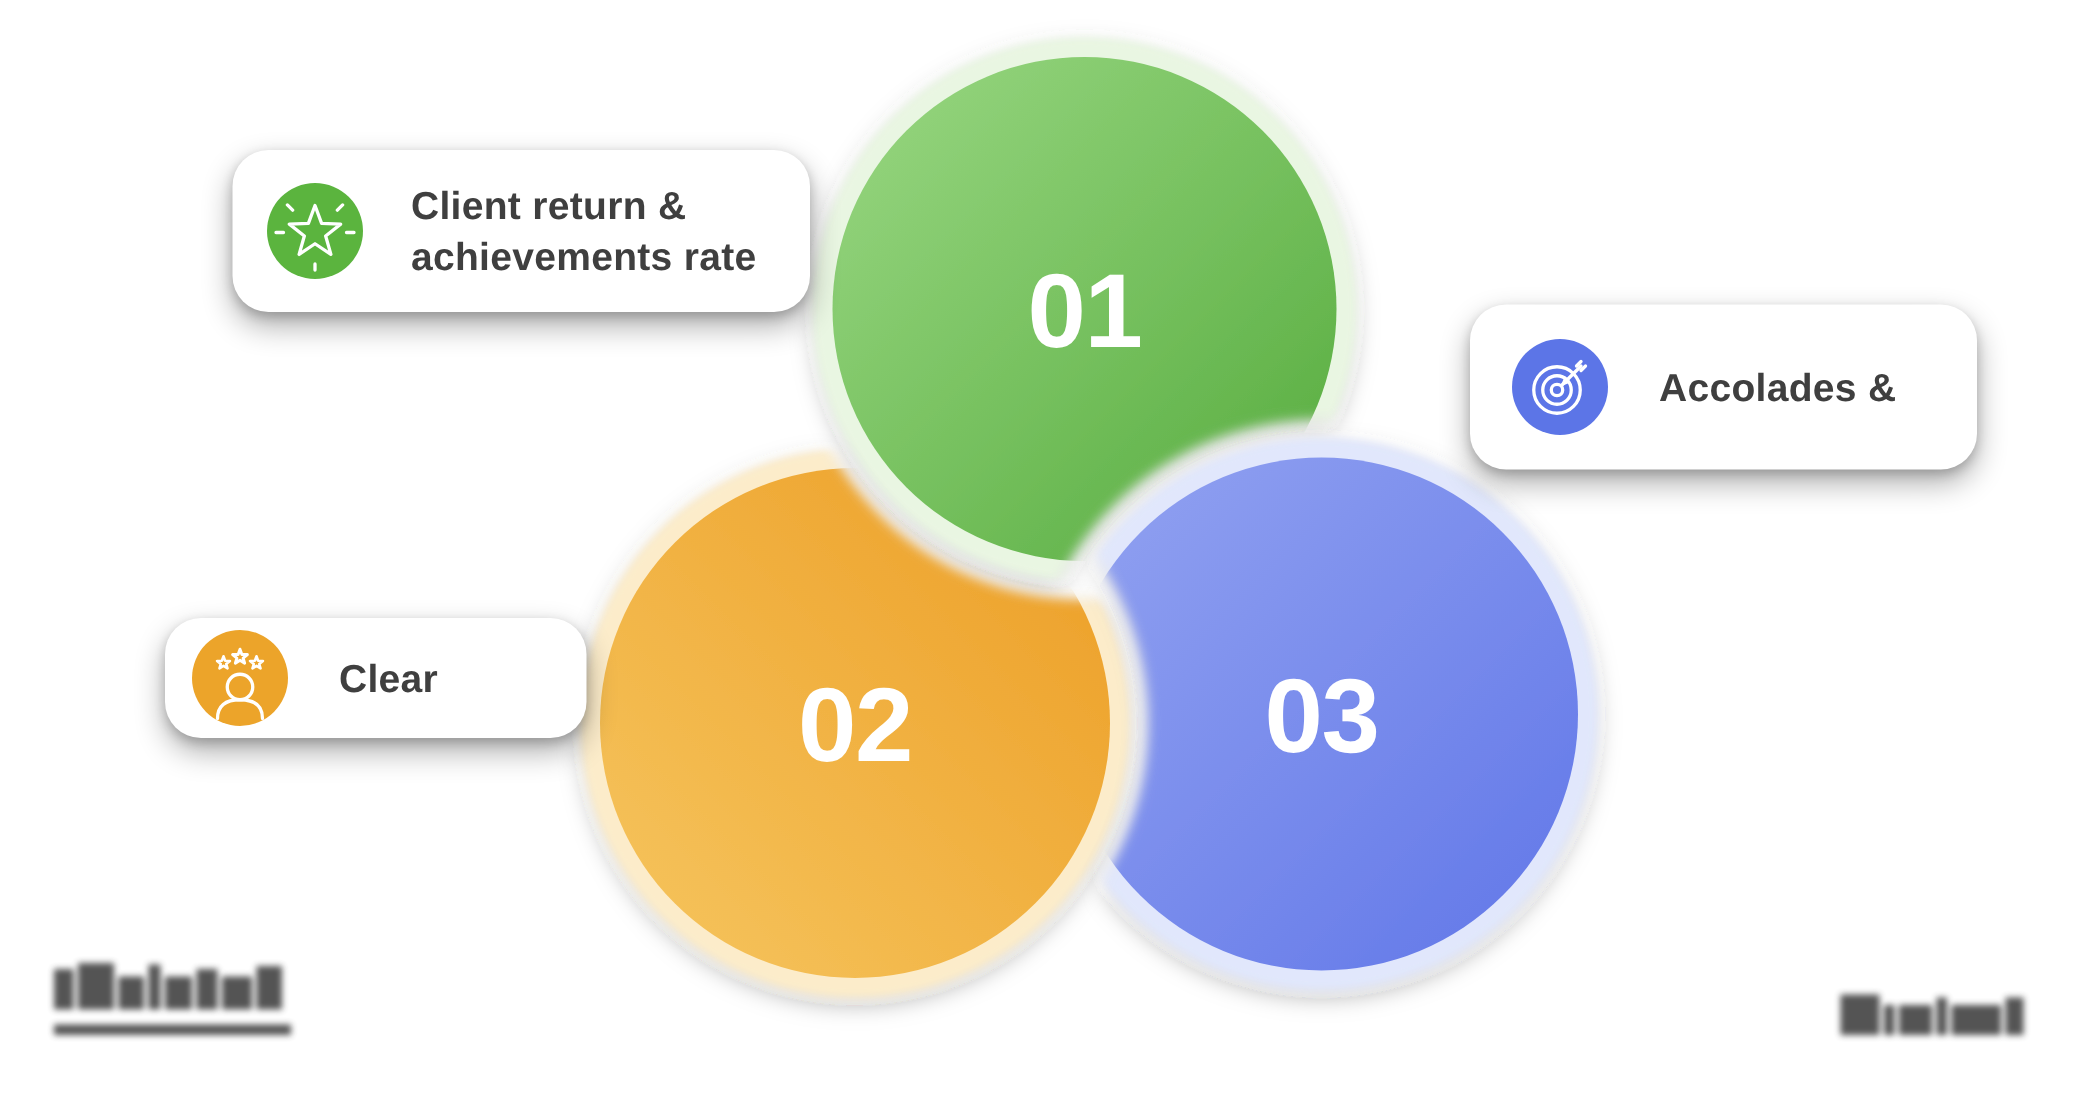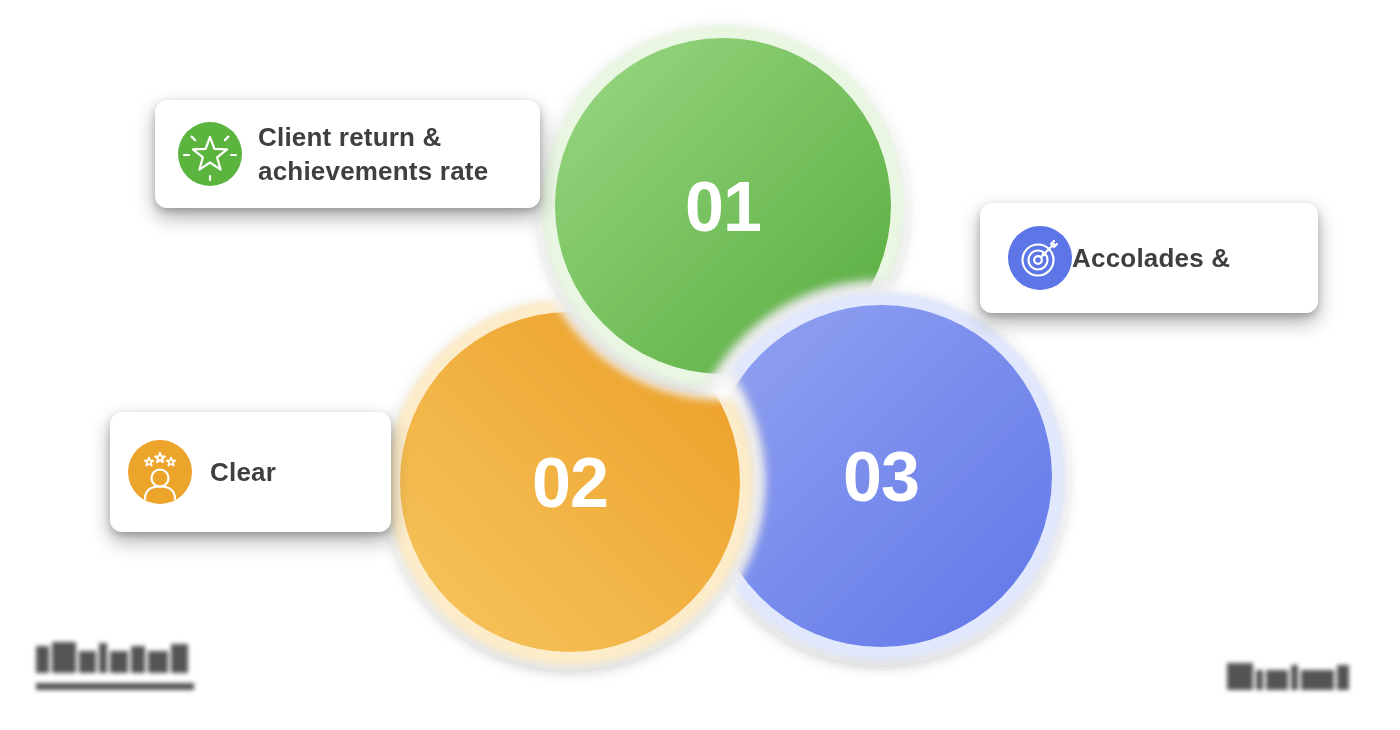--- a/index.html
+++ b/index.html
@@ -9,31 +9,32 @@
   }
   .circles-svg { position:absolute; left:0; top:0; }
 
   .num {
     font-family:"Liberation Sans", sans-serif;
     font-weight:bold; font-size:70px; fill:#ffffff;
     text-anchor:middle; letter-spacing:-1px;
   }
 
   .card {
-    position:absolute; background:#ffffff; border-radius:12px;
+    position:absolute; background:#ffffff; border-radius:24px;
     display:flex; align-items:center;
     box-shadow: 0 9px 20px rgba(0,0,0,0.32), 0 3px 7px rgba(0,0,0,0.18);
+    gap: 16px;
   }
   .card1 { left:155px; top:100px;  width:362px; height:108px; padding-left:23px; }
   .card2 { left:980px; top:203px;  width:310px; height:110px; padding-left:28px; }
-  .card3 { left:110px; top:412px;  width:263px; height:120px; padding-left:18px; }
+  .card3 { left:110px; top:412px;  width:263px; height:80px; padding-left:18px; }
 
   .badge { width:64px; height:64px; flex:none; }
   .card1 .card-text { margin-left:16px; }
-  .card2 .card-text { }
+  .card2 .card-text { margin-left:18px; }
   .card3 .card-text { margin-left:18px; }
   .card-text {
     font-size:26px; line-height:34px; font-weight:600;
     color:#3f3f3f; letter-spacing:0.2px;
   }
   .card-text span { display:block; }
 
   .ic  { fill:none; stroke:#ffffff; stroke-width:2.2; stroke-linecap:round; stroke-linejoin:round; }
   .ic2 { fill:none; stroke:#ffffff; stroke-width:1.7; stroke-linecap:round; stroke-linejoin:round; }
   .icf { fill:#ffffff; stroke:none; }

